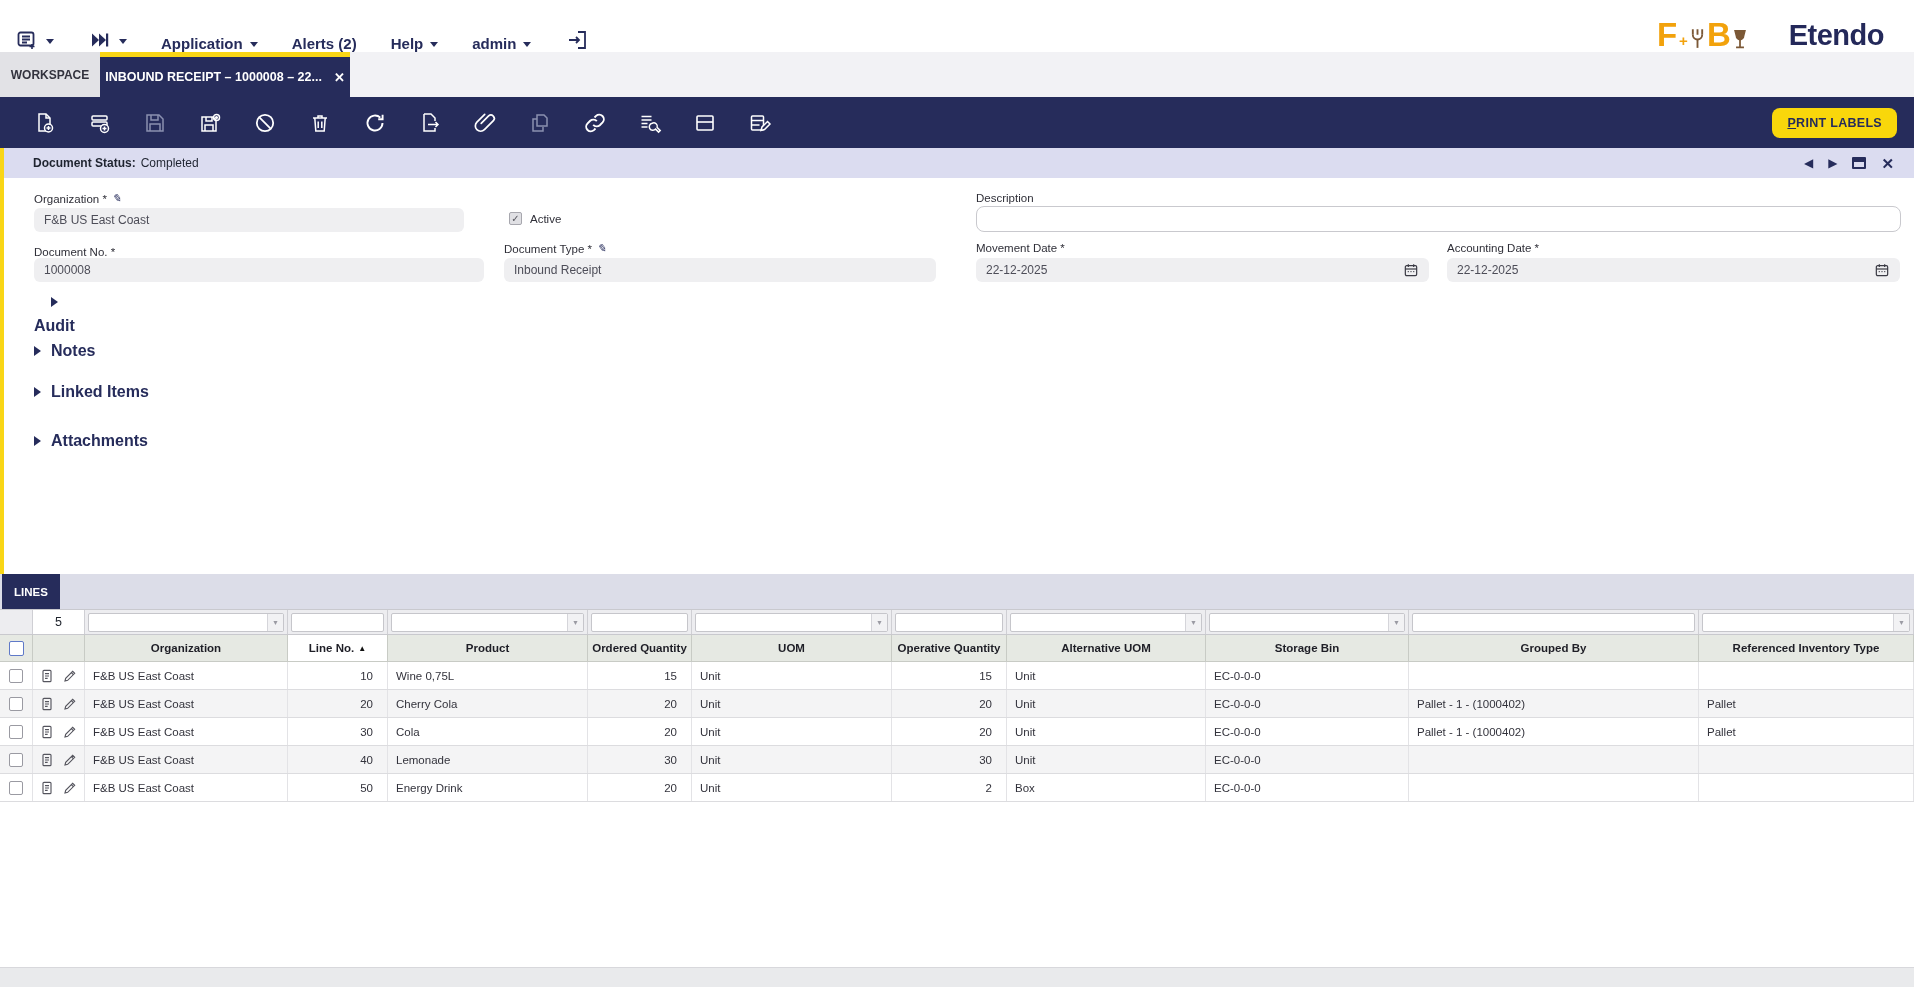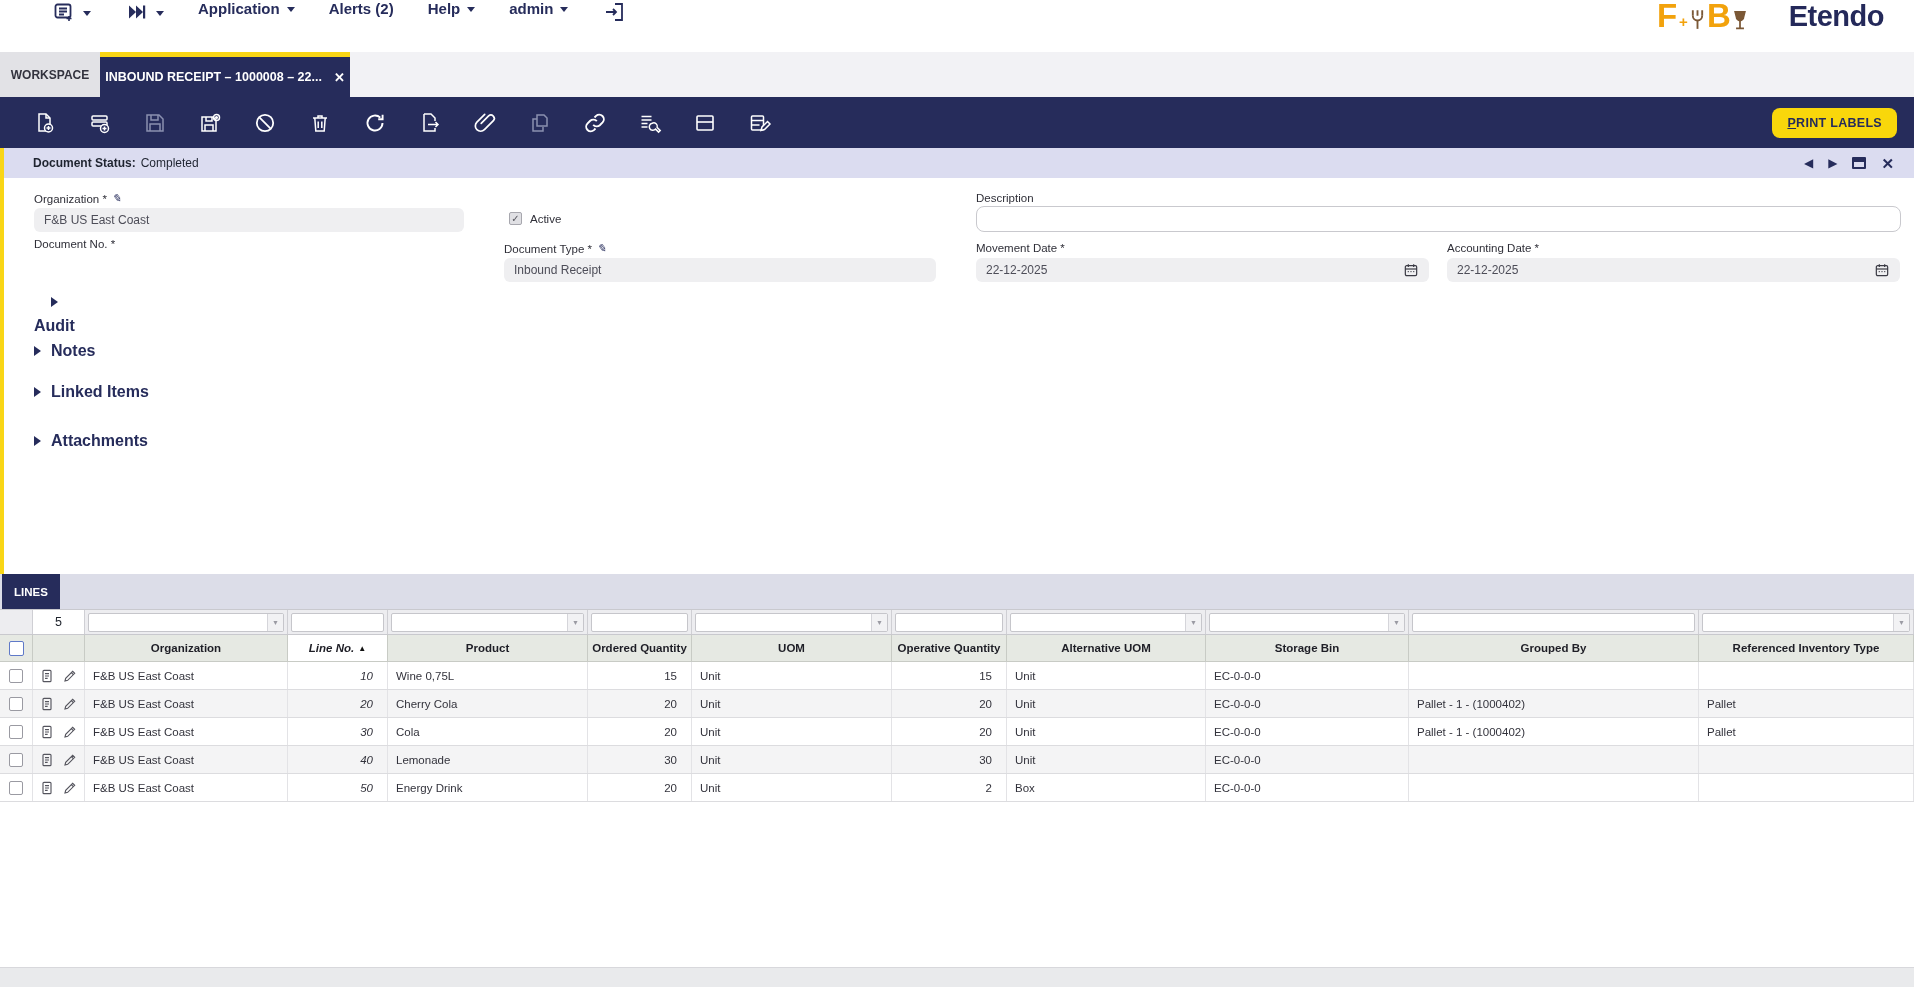--- a/index.html
+++ b/index.html
@@ -1,20 +1,20 @@
 <!DOCTYPE html>
 <html><head>
 <meta charset="utf-8">
 <style>
   * { margin:0; padding:0; box-sizing:border-box; }
   html,body { width:1914px; height:987px; font-family:"Liberation Sans", sans-serif; background:#fff; }
   .page { position:relative; width:1914px; height:987px; overflow:hidden; background:#fff; }
 
   
-  .navbar { position:absolute; top:0; left:0; width:1914px; height:52px; background:#fff; display:flex; align-items:flex-start; padding-left:52px; color:#262C5B; }
+  .navbar { position:absolute; top:0; left:0; width:1914px; height:52px; background:#fff; display:flex; align-items:flex-end; padding-left:15px; color:#262C5B; }
   .navitem { display:flex; align-items:center; gap:7px; margin-right:34px; cursor:pointer; font-size:15px; font-weight:bold; color:#262C5B; }
   .caret { width:0; height:0; border-left:4.5px solid transparent; border-right:4.5px solid transparent; border-top:5.5px solid #262C5B; margin-top:2px; }
   .navicon { width:24px; height:24px; color:#262C5B; }
   .brand { margin-left:auto; display:flex; align-items:center; gap:42px; padding-right:30px; }
   .fnb { display:flex; align-items:flex-end; gap:2px; }
   .fnb .f, .fnb .b { font-size:33px; font-weight:bold; color:#F2A20C; line-height:0.85; }
   .fnb .plus { font-size:15px; font-weight:bold; color:#F2A20C; margin-bottom:1px; }
   .fnb svg { color:#7B5836; }
   .wordmark { font-size:29px; font-weight:bold; color:#24295A; letter-spacing:-0.5px; }
 
@@ -74,21 +74,21 @@
   .tr2 { padding-right:14px; justify-content:flex-end; }
   .cc { justify-content:center; }
   .cb { width:14px; height:14px; border:1px solid #9A9AA2; border-radius:2px; background:#fff; cursor:pointer; }
   .cb.hd { border-color:#5F79C8; width:15px; height:15px; }
   .rowicon { width:16px; height:16px; color:#55555E; cursor:pointer; }
   .ic { gap:7px; justify-content:center; }
 
   .col-cb  { width:33px; }
   .col-ic  { width:52px; }
   .col-org { width:203px; }
-  .col-line{ width:100px;font-style:italic; }
+  .col-line{ width:100px; }
   .col-prod{ width:200px; }
   .col-oq  { width:104px; }
   .col-uom { width:200px; }
   .col-opq { width:115px; }
   .col-auom{ width:199px; }
   .col-sbin{ width:203px; }
   .col-gby { width:290px; }
   .col-rit { width:215px; }
 
   .bottomstrip { position:absolute; top:967px; left:0; width:1914px; height:20px; background:#E9EAEC; border-top:1px solid #D8D8DC; }
@@ -372,23 +372,24 @@
     <div class="chkwrap" style="top:34px; left:505px;">
       <span class="chk">✓</span>
       <span>Active</span>
     </div>
 
     <div class="flabel" style="top:14px; left:972px;">
       <span>Description</span>
     </div>
     <div class="ffield white" style="top:28px; left:972px; width:925px;"></div>
 
-    <div class="flabel" style="top:60px; left:30px;justify-content:center;">
+    <div class="flabel" style="top:68px; left:30px;justify-content:center;">
       <span>Document No. *</span>
     </div>
+    <div class="ffield" style="top:80px; left:30px; width:450px;">1000008</div>
 
     <div class="flabel" style="top:64px; left:500px;">
       <span>Document Type *</span>
       <span class="quill">✎</span>
     </div>
     <div class="ffield" style="top:80px; left:500px; width:432px;">Inbound Receipt</div>
 
     <div class="flabel" style="top:64px; left:972px;">
       <span>Movement Date *</span>
     </div>

